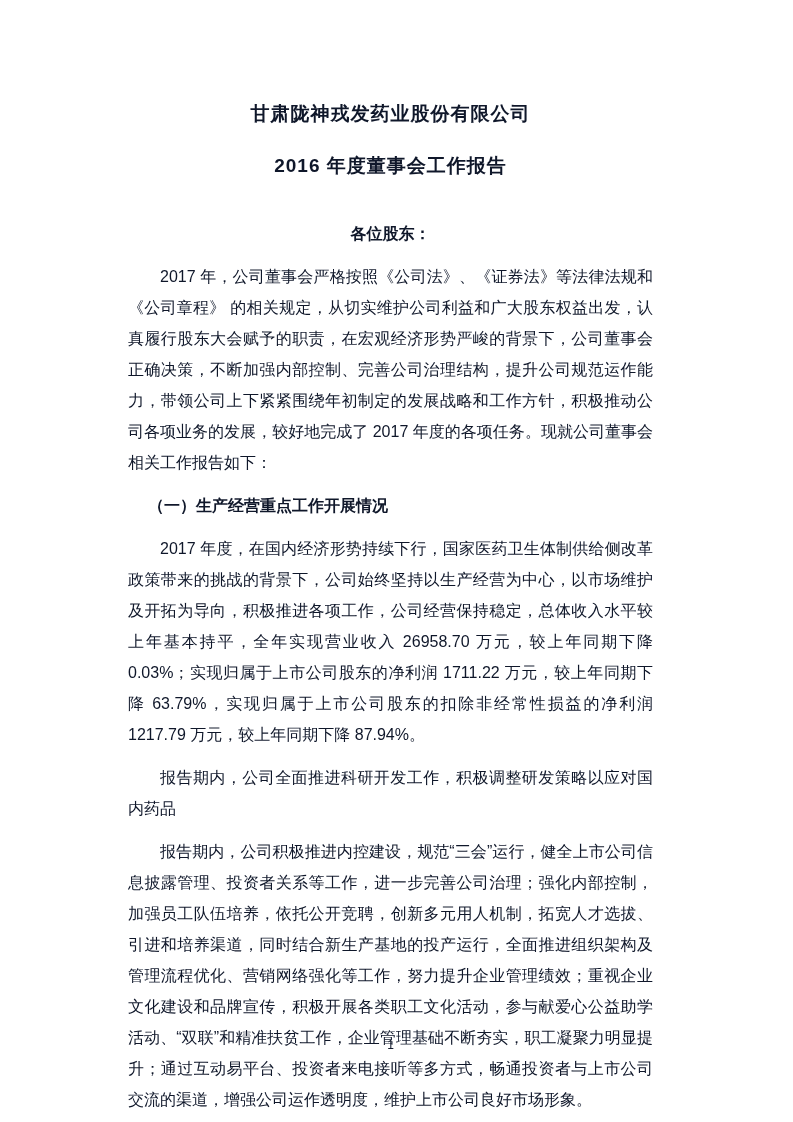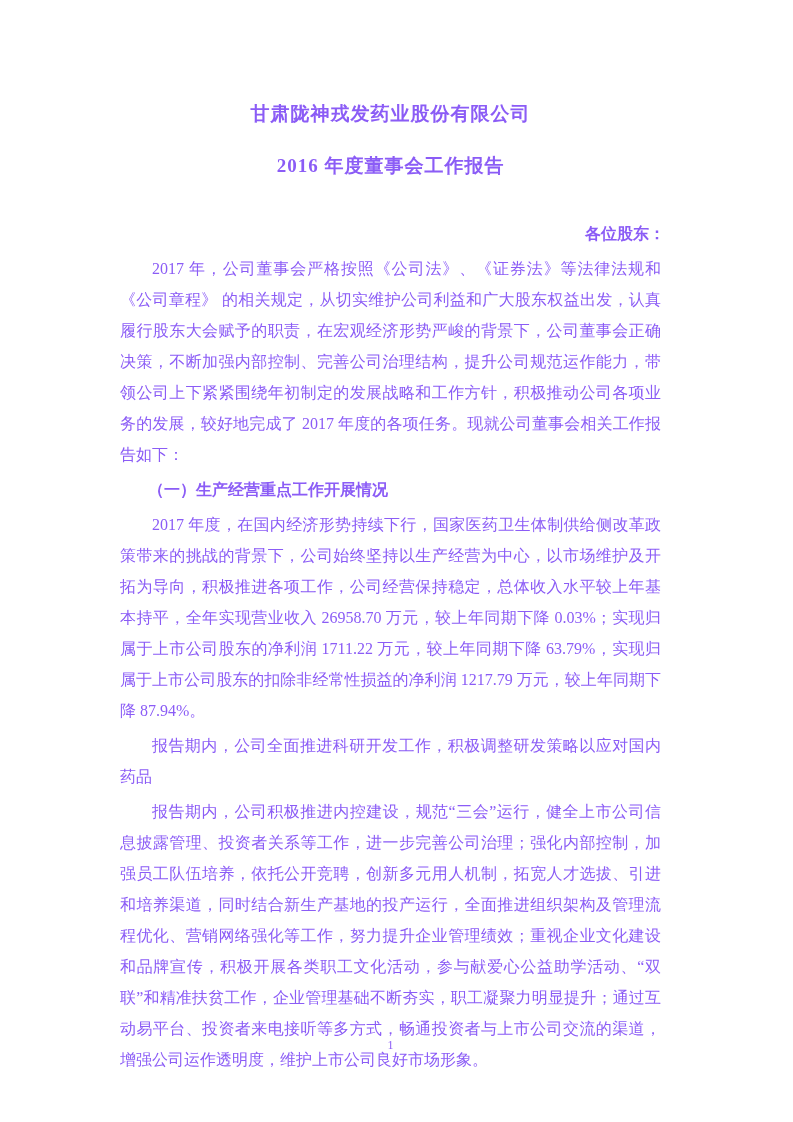--- a/index.html
+++ b/index.html
@@ -6,49 +6,49 @@
     margin: 0;
     padding: 0;
     background: #ffffff;
   }
   .page {
     position: relative;
     width: 781px;
     height: 1122px;
     box-sizing: border-box;
     background: #ffffff;
-    color: #8b5cf6;
-    font-family: Liberation Serif, serif;
+    color: #0f172a;
+    font-family: Liberation Sans, sans-serif;
     padding: 100px 116px 30px 116px;
     overflow: hidden;
   }
   .doc-title {
     font-size: 19px;
     font-weight: bold;
     text-align: center;
     margin: 0 0 24px 0;
     line-height: 28px;
     letter-spacing: 1px;
   }
   .doc-title.second {
     margin-bottom: 38px;
   }
   .salutation {
     font-size: 16px;
     font-weight: bold;
     margin: 0;
     line-height: 31px;
-    text-align: right;
+    text-align: center;
   }
   p.body-para {
     font-size: 16px;
     line-height: 31px;
     text-align: justify;
     text-indent: 2em;
-    margin: 4px;
+    margin: 12px;
   }
   .section-heading {
     font-size: 16px;
     font-weight: bold;
     text-align: center;
     margin: 12px 0 12px 0;
     line-height: 31px;
   }
   .subsection-heading {
     font-size: 16px;

